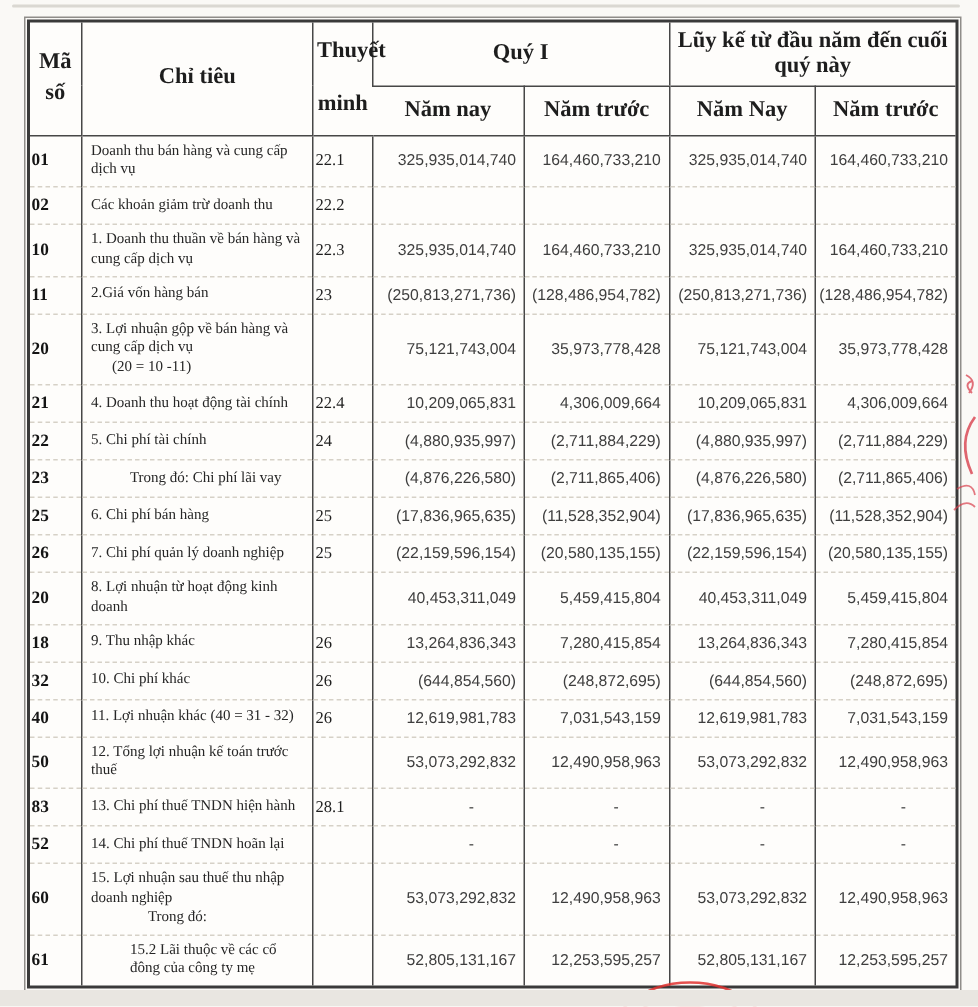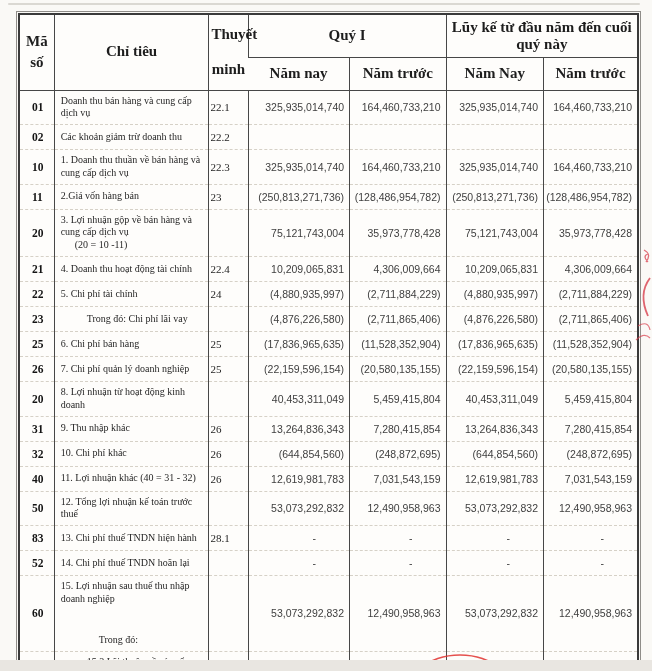--- a/index.html
+++ b/index.html
@@ -42,21 +42,21 @@
     padding:2px 2px;
   }
   th.h-span2{line-height:1.45;}
   th.h-note{line-height:2.35;}
   th.h-group{height:36px;margin-left:48px;}
   th.h-year{height:26px;}
   tbody td{border-top:1px dashed #d6d1c7;}
   tbody tr:first-child td{border-top:none;}
   td.code{
     text-align:left;font-weight:bold;font-size:11.5px;color:#141414;
-    padding:6px 12px;
+    padding:6px 1px;
   }
   td.label{
     font-size:10px;line-height:1.28;color:#262626;
     padding:4px 3px 4px 6px;
   }
   td.label .lbl.indent{padding-left:26px;display:block;}
   td.label .sub{display:block;padding-left:14px;}
   td.note{text-align:left;font-size:11px;color:#1f1f1f;padding:4px 1px;}
   td.value{
     text-align:right;
@@ -246,21 +246,21 @@
         
       </td>
       <td class="note"></td>
       <td class="value">40,453,311,049</td>
       <td class="value">5,459,415,804</td>
       <td class="value">40,453,311,049</td>
       <td class="value">5,459,415,804</td>
     </tr>
 
     <tr>
-      <td class="code">31</td>
+      <td class="code">18</td>
       <td class="label">
         <span class="lbl">9.  Thu nhập khác</span>
         
       </td>
       <td class="note">26</td>
       <td class="value">13,264,836,343</td>
       <td class="value">7,280,415,854</td>
       <td class="value">13,264,836,343</td>
       <td class="value">7,280,415,854</td>
     </tr>
@@ -327,21 +327,21 @@
       <td class="value dash">-</td>
       <td class="value dash">-</td>
       <td class="value dash">-</td>
       <td class="value dash">-</td>
     </tr>
 
     <tr>
       <td class="code">60</td>
       <td class="label">
         <span class="lbl">15. Lợi nhuận sau thuế thu nhập doanh nghiệp</span>
-        <span class="sub" style="padding-left: 38px; margin-top: 28px;">Trong đó:</span>
+        <span class="sub" style="padding-left: 38px;">Trong đó:</span>
       </td>
       <td class="note"></td>
       <td class="value">53,073,292,832</td>
       <td class="value">12,490,958,963</td>
       <td class="value">53,073,292,832</td>
       <td class="value">12,490,958,963</td>
     </tr>
 
     <tr>
       <td class="code">61</td>

